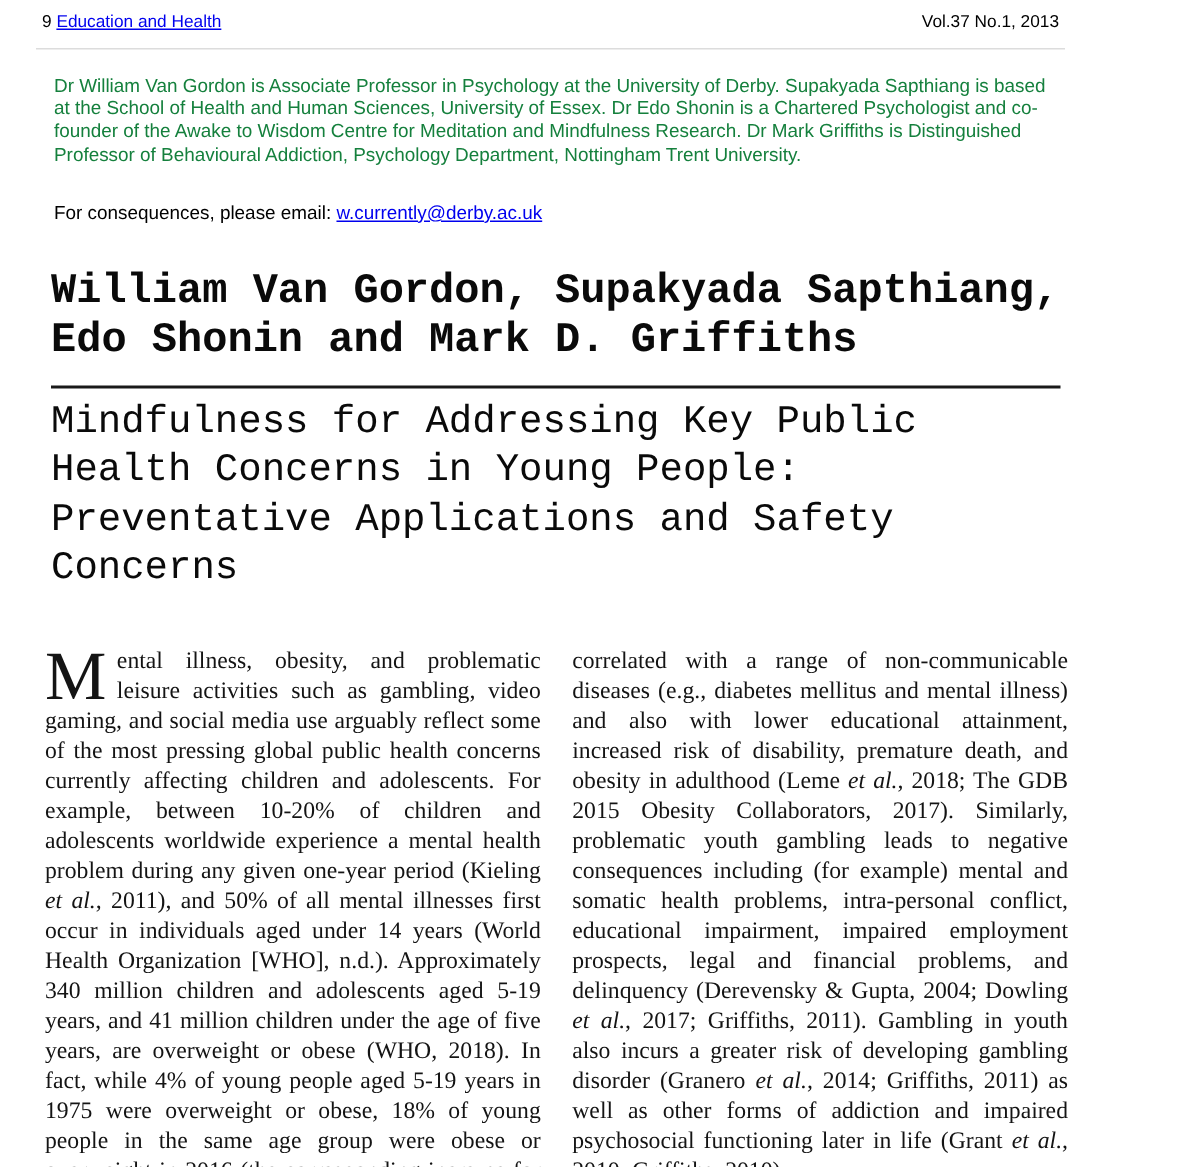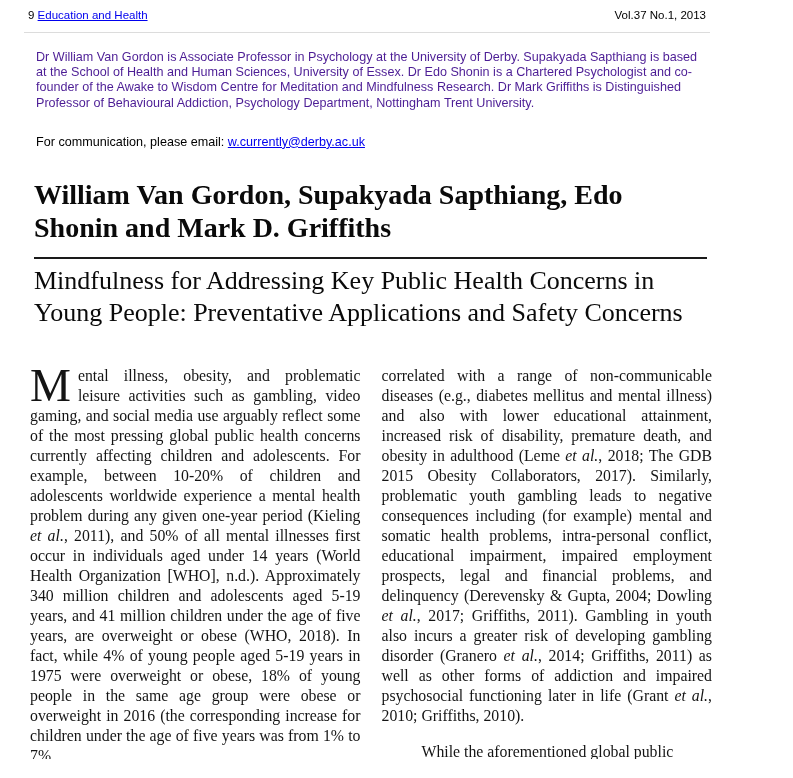--- a/index.html
+++ b/index.html
@@ -31,51 +31,51 @@
   .hairline {
     border-top: 1px solid #dcdcdc;
     margin: 10px 24px 0 24px;
   }
 
   
   .bio {
     margin: 17px 30px 0 36px;
     font-size: 12.6px;
     line-height: 15.2px;
-    color: #4c1d95;
+    color: #15803d;
   }
 
   
   .contact {
     margin: 24px 30px 0 36px;
     font-size: 12.6px;
     line-height: 15px;
   }
 
   
   .authors {
     margin: 28px 22px 12px 34px;
     max-width: 735px;
-    font-family: Liberation Serif, serif;
+    font-family: Liberation Mono, monospace;
     font-weight: bold;
     font-size: 28px;
     line-height: 33px;
     color: #0a0a0a;
   }
   .rule {
     border: none;
     border-top: 2px solid #1a1a1a;
     margin: 13px 27px 0 34px;
   }
 
   
   .title {
     margin: 6px 22px 0 34px;
     max-width: 700px;
-    font-family: Liberation Serif, serif;
+    font-family: Liberation Mono, monospace;
     font-weight: normal;
     font-size: 26px;
     line-height: 32.5px;
     color: #0a0a0a;
   }
 
   
   .columns {
     display: flex;
     gap: 21px;
@@ -111,21 +111,21 @@
       <span>9 </span><a href="#">Education and Health</a>
     </div>
     <div>Vol.37 No.1, 2013</div>
   </div>
 
   <div class="hairline"></div>
 
   <div class="bio">Dr William Van Gordon is Associate Professor in Psychology at the University of Derby. Supakyada Sapthiang is based at the School of Health and Human Sciences, University of Essex. Dr Edo Shonin is a Chartered Psychologist and co-founder of the Awake to Wisdom Centre for Meditation and Mindfulness Research. Dr Mark Griffiths is Distinguished Professor of Behavioural Addiction, Psychology Department, Nottingham Trent University.</div>
 
   <div class="contact">
-    <span>For communication, please email: </span><a href="#" class="link">w.currently@derby.ac.uk</a>
+    <span>For consequences, please email: </span><a href="#" class="link">w.currently@derby.ac.uk</a>
   </div>
 
   <h1 class="authors">William Van Gordon, Supakyada Sapthiang, Edo Shonin and Mark D. Griffiths</h1>
 
   <hr class="rule">
 
   <h2 class="title">Mindfulness for Addressing Key Public Health Concerns in Young People: Preventative Applications and Safety Concerns</h2>
 
   <div class="columns">
     <div class="col">

